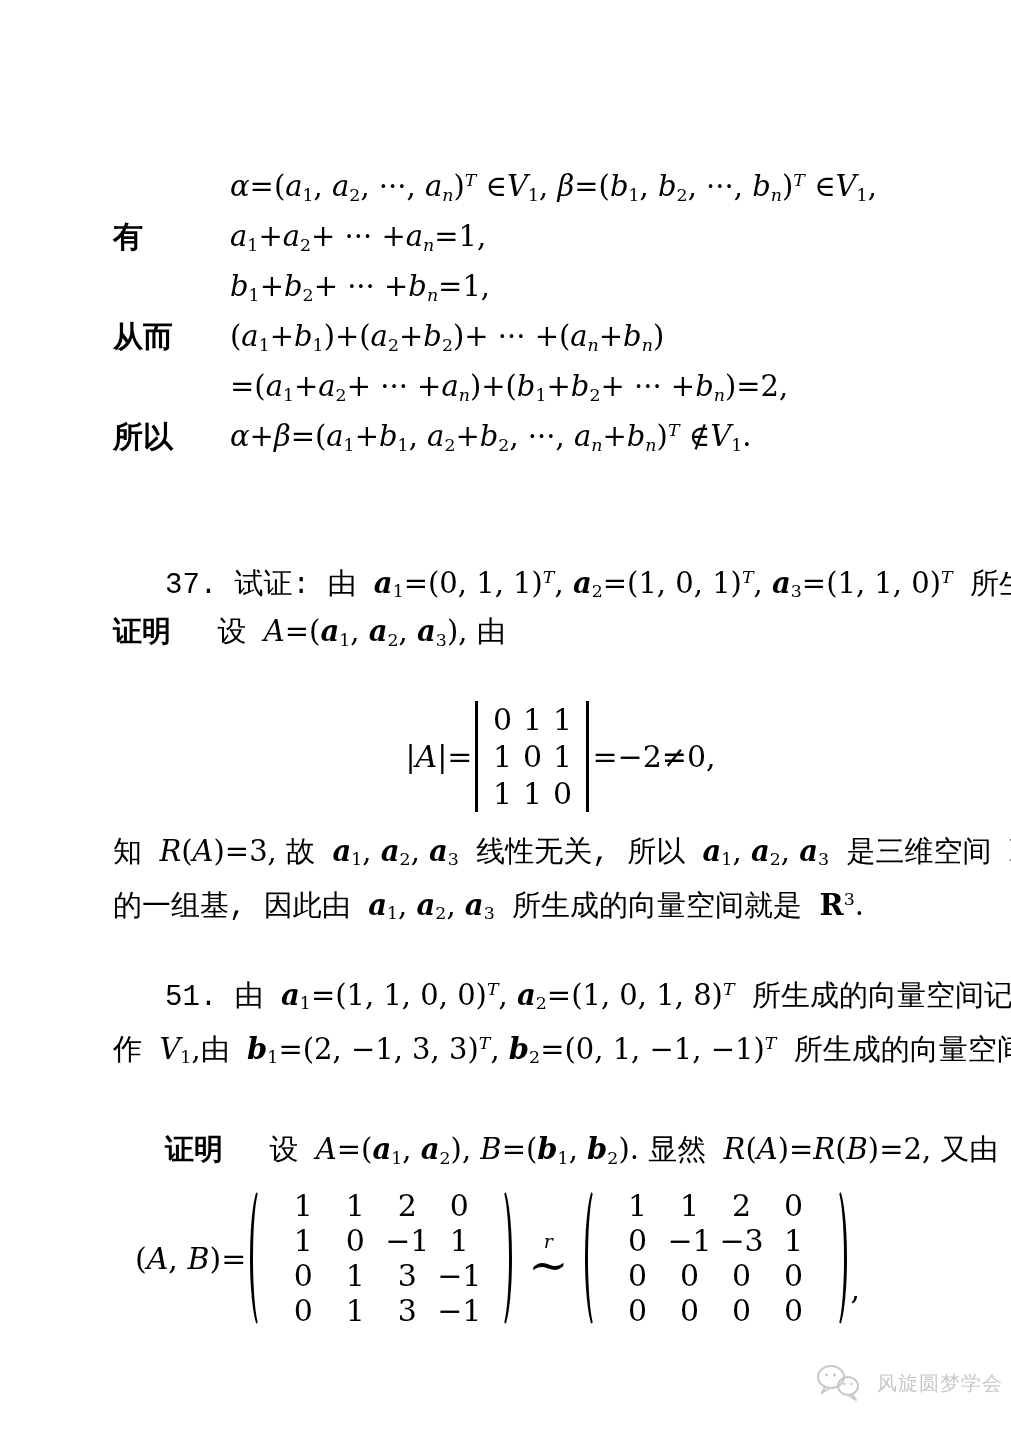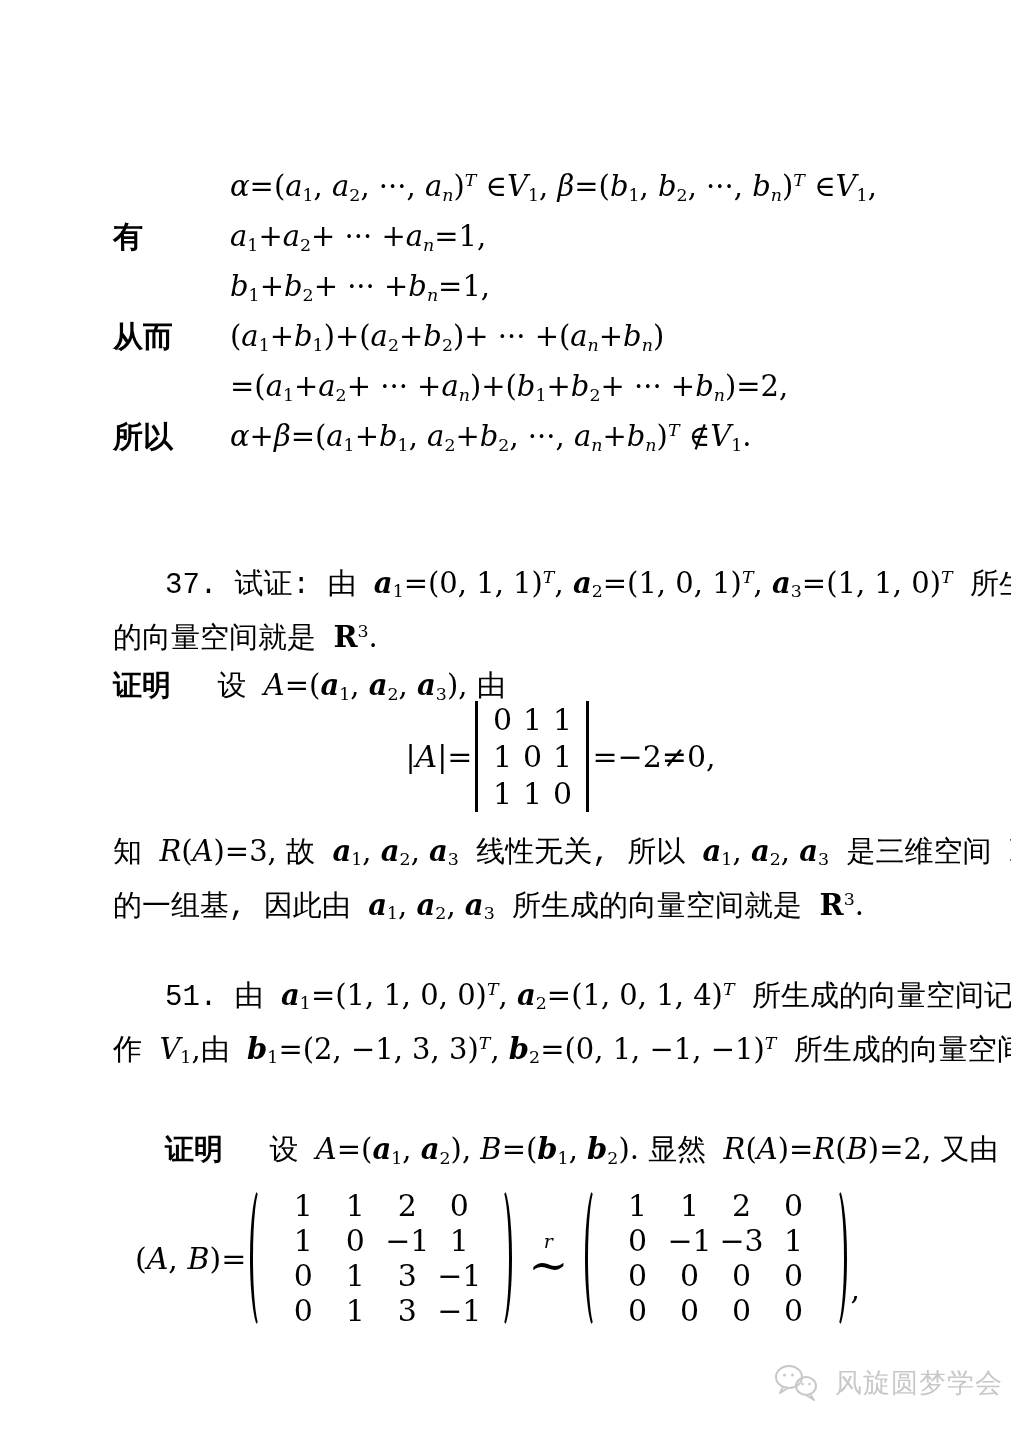--- a/index.html
+++ b/index.html
@@ -52,21 +52,21 @@
   .mat-display .mrow{display:flex;line-height:35px;font-size:30px;}
   .mat-display .mcell{width:52px;text-align:center;font-family:"DejaVu Serif","Liberation Serif",serif;}
 
   .rowsim{display:flex;flex-direction:column;align-items:center;margin:0 12px;}
   .rsim-r{font-family:"DejaVu Serif","Liberation Serif",serif;font-style:italic;font-size:19px;line-height:14px;}
   .rsim-t{font-family:"DejaVu Serif","Liberation Serif",serif;font-size:48px;line-height:34px;}
   .trail{align-self:center;transform:translateY(30px);}
 
   
   .footer{position:absolute;top:1363px;right:8px;display:flex;align-items:center;gap:16px;
-    color:#c8c8c8;font-size:27px;font-family:"DejaVu Sans","Liberation Sans",sans-serif;letter-spacing:1px;}
+    color:#c8c8c8;font-size:20px;font-family:"DejaVu Sans","Liberation Sans",sans-serif;letter-spacing:1px;}
   .footer svg{display:block;}
 </style>
 </head>
 <body>
 
 <div class="abs derivation">
   <div class="drow">
     <span class="dlabel"></span>
     <span class="dformula"><span class="seg-i">α</span><span class="seg-m">=(</span><span class="seg-i">a</span><span class="seg-sub">1</span><span class="seg-m">, </span><span class="seg-i">a</span><span class="seg-sub">2</span><span class="seg-m">, ···, </span><span class="seg-i">a</span><span class="seg-subi">n</span><span class="seg-m">)</span><span class="seg-sup">T</span><span class="seg-m"> ∈</span><span class="seg-i">V</span><span class="seg-sub">1</span><span class="seg-m">, </span><span class="seg-i">β</span><span class="seg-m">=(</span><span class="seg-i">b</span><span class="seg-sub">1</span><span class="seg-m">, </span><span class="seg-i">b</span><span class="seg-sub">2</span><span class="seg-m">, ···, </span><span class="seg-i">b</span><span class="seg-subi">n</span><span class="seg-m">)</span><span class="seg-sup">T</span><span class="seg-m"> ∈</span><span class="seg-i">V</span><span class="seg-sub">1</span><span class="seg-m">,</span></span>
   </div>
@@ -87,21 +87,20 @@
     <span class="dformula"><span class="seg-m">=(</span><span class="seg-i">a</span><span class="seg-sub">1</span><span class="seg-m">+</span><span class="seg-i">a</span><span class="seg-sub">2</span><span class="seg-m">+ ··· +</span><span class="seg-i">a</span><span class="seg-subi">n</span><span class="seg-m">)+(</span><span class="seg-i">b</span><span class="seg-sub">1</span><span class="seg-m">+</span><span class="seg-i">b</span><span class="seg-sub">2</span><span class="seg-m">+ ··· +</span><span class="seg-i">b</span><span class="seg-subi">n</span><span class="seg-m">)=2,</span></span>
   </div>
   <div class="drow">
     <span class="dlabel">所以</span>
     <span class="dformula"><span class="seg-i">α</span><span class="seg-m">+</span><span class="seg-i">β</span><span class="seg-m">=(</span><span class="seg-i">a</span><span class="seg-sub">1</span><span class="seg-m">+</span><span class="seg-i">b</span><span class="seg-sub">1</span><span class="seg-m">, </span><span class="seg-i">a</span><span class="seg-sub">2</span><span class="seg-m">+</span><span class="seg-i">b</span><span class="seg-sub">2</span><span class="seg-m">, ···, </span><span class="seg-i">a</span><span class="seg-subi">n</span><span class="seg-m">+</span><span class="seg-i">b</span><span class="seg-subi">n</span><span class="seg-m">)</span><span class="seg-sup">T</span><span class="seg-m"> ∉</span><span class="seg-i">V</span><span class="seg-sub">1</span><span class="seg-m">.</span></span>
   </div>
 </div>
 
 <div class="abs para p37" style="top:550px;">
   <div class="pline indent"><span class="seg-c">37. 试证: 由 </span><span class="seg-b">a</span><span class="seg-sub">1</span><span class="seg-m">=(0, 1, 1)</span><span class="seg-sup">T</span><span class="seg-m">, </span><span class="seg-b">a</span><span class="seg-sub">2</span><span class="seg-m">=(1, 0, 1)</span><span class="seg-sup">T</span><span class="seg-m">, </span><span class="seg-b">a</span><span class="seg-sub">3</span><span class="seg-m">=(1, 1, 0)</span><span class="seg-sup">T</span><span class="seg-c"> 所生成</span></div>
-  <div class="pline"><span class="seg-c">的向量空间就是 </span><span class="seg-r">R</span><span class="seg-supu">3</span><span class="seg-m">.</span></div>
   <div class="pline"><span class="seg-cb">证明</span><span class="seg-c">　 设 </span><span class="seg-i">A</span><span class="seg-m">=(</span><span class="seg-b">a</span><span class="seg-sub">1</span><span class="seg-m">, </span><span class="seg-b">a</span><span class="seg-sub">2</span><span class="seg-m">, </span><span class="seg-b">a</span><span class="seg-sub">3</span><span class="seg-m">), </span><span class="seg-c">由</span></div>
 </div>
 
 <div class="abs display det-display">
   <span class="dispseg"><span class="seg-m">|</span><span class="seg-i">A</span><span class="seg-m">|=</span></span>
   <div class="detbox">
       <div class="mrow">
         <span class="mcell">0</span>
         <span class="mcell">1</span>
         <span class="mcell">1</span>
@@ -119,21 +118,21 @@
     </div>
   <span class="dispseg"><span class="seg-m">=−2≠0,</span></span>
 </div>
 
 <div class="abs para post37" style="top:818px;">
   <div class="pline"><span class="seg-c">知 </span><span class="seg-i">R</span><span class="seg-m">(</span><span class="seg-i">A</span><span class="seg-m">)=3, </span><span class="seg-c">故 </span><span class="seg-b">a</span><span class="seg-sub">1</span><span class="seg-m">, </span><span class="seg-b">a</span><span class="seg-sub">2</span><span class="seg-m">, </span><span class="seg-b">a</span><span class="seg-sub">3</span><span class="seg-c"> 线性无关, 所以 </span><span class="seg-b">a</span><span class="seg-sub">1</span><span class="seg-m">, </span><span class="seg-b">a</span><span class="seg-sub">2</span><span class="seg-m">, </span><span class="seg-b">a</span><span class="seg-sub">3</span><span class="seg-c"> 是三维空间 </span><span class="seg-r">R</span><span class="seg-supu">3</span></div>
   <div class="pline"><span class="seg-c">的一组基, 因此由 </span><span class="seg-b">a</span><span class="seg-sub">1</span><span class="seg-m">, </span><span class="seg-b">a</span><span class="seg-sub">2</span><span class="seg-m">, </span><span class="seg-b">a</span><span class="seg-sub">3</span><span class="seg-c"> 所生成的向量空间就是 </span><span class="seg-r">R</span><span class="seg-supu">3</span><span class="seg-m">.</span></div>
 </div>
 
 <div class="abs para p38" style="top:962px;">
-  <div class="pline indent"><span class="seg-c">51. 由 </span><span class="seg-b">a</span><span class="seg-sub">1</span><span class="seg-m">=(1, 1, 0, 0)</span><span class="seg-sup">T</span><span class="seg-m">, </span><span class="seg-b">a</span><span class="seg-sub">2</span><span class="seg-m">=(1, 0, 1, 4)</span><span class="seg-sup">T</span><span class="seg-c"> 所生成的向量空间记</span></div>
+  <div class="pline indent"><span class="seg-c">51. 由 </span><span class="seg-b">a</span><span class="seg-sub">1</span><span class="seg-m">=(1, 1, 0, 0)</span><span class="seg-sup">T</span><span class="seg-m">, </span><span class="seg-b">a</span><span class="seg-sub">2</span><span class="seg-m">=(1, 0, 1, 8)</span><span class="seg-sup">T</span><span class="seg-c"> 所生成的向量空间记</span></div>
   <div class="pline"><span class="seg-c">作 </span><span class="seg-i">V</span><span class="seg-sub">1</span><span class="seg-m">,</span><span class="seg-c">由 </span><span class="seg-b">b</span><span class="seg-sub">1</span><span class="seg-m">=(2, −1, 3, 3)</span><span class="seg-sup">T</span><span class="seg-m">, </span><span class="seg-b">b</span><span class="seg-sub">2</span><span class="seg-m">=(0, 1, −1, −1)</span><span class="seg-sup">T</span><span class="seg-c"> 所生成的向量空间记</span></div>
 </div>
 
 <div class="abs para proof38" style="top:1122px;">
   <div class="pline indent"><span class="seg-cb">证明</span><span class="seg-c">　 设 </span><span class="seg-i">A</span><span class="seg-m">=(</span><span class="seg-b">a</span><span class="seg-sub">1</span><span class="seg-m">, </span><span class="seg-b">a</span><span class="seg-sub">2</span><span class="seg-m">), </span><span class="seg-i">B</span><span class="seg-m">=(</span><span class="seg-b">b</span><span class="seg-sub">1</span><span class="seg-m">, </span><span class="seg-b">b</span><span class="seg-sub">2</span><span class="seg-m">). </span><span class="seg-c">显然 </span><span class="seg-i">R</span><span class="seg-m">(</span><span class="seg-i">A</span><span class="seg-m">)=</span><span class="seg-i">R</span><span class="seg-m">(</span><span class="seg-i">B</span><span class="seg-m">)=2, </span><span class="seg-c">又由</span></div>
 </div>
 
 <div class="abs display mat-display">
   <span class="dispseg"><span class="seg-m">(</span><span class="seg-i">A</span><span class="seg-m">, </span><span class="seg-i">B</span><span class="seg-m">)=</span></span>
   <div class="matwrap">

